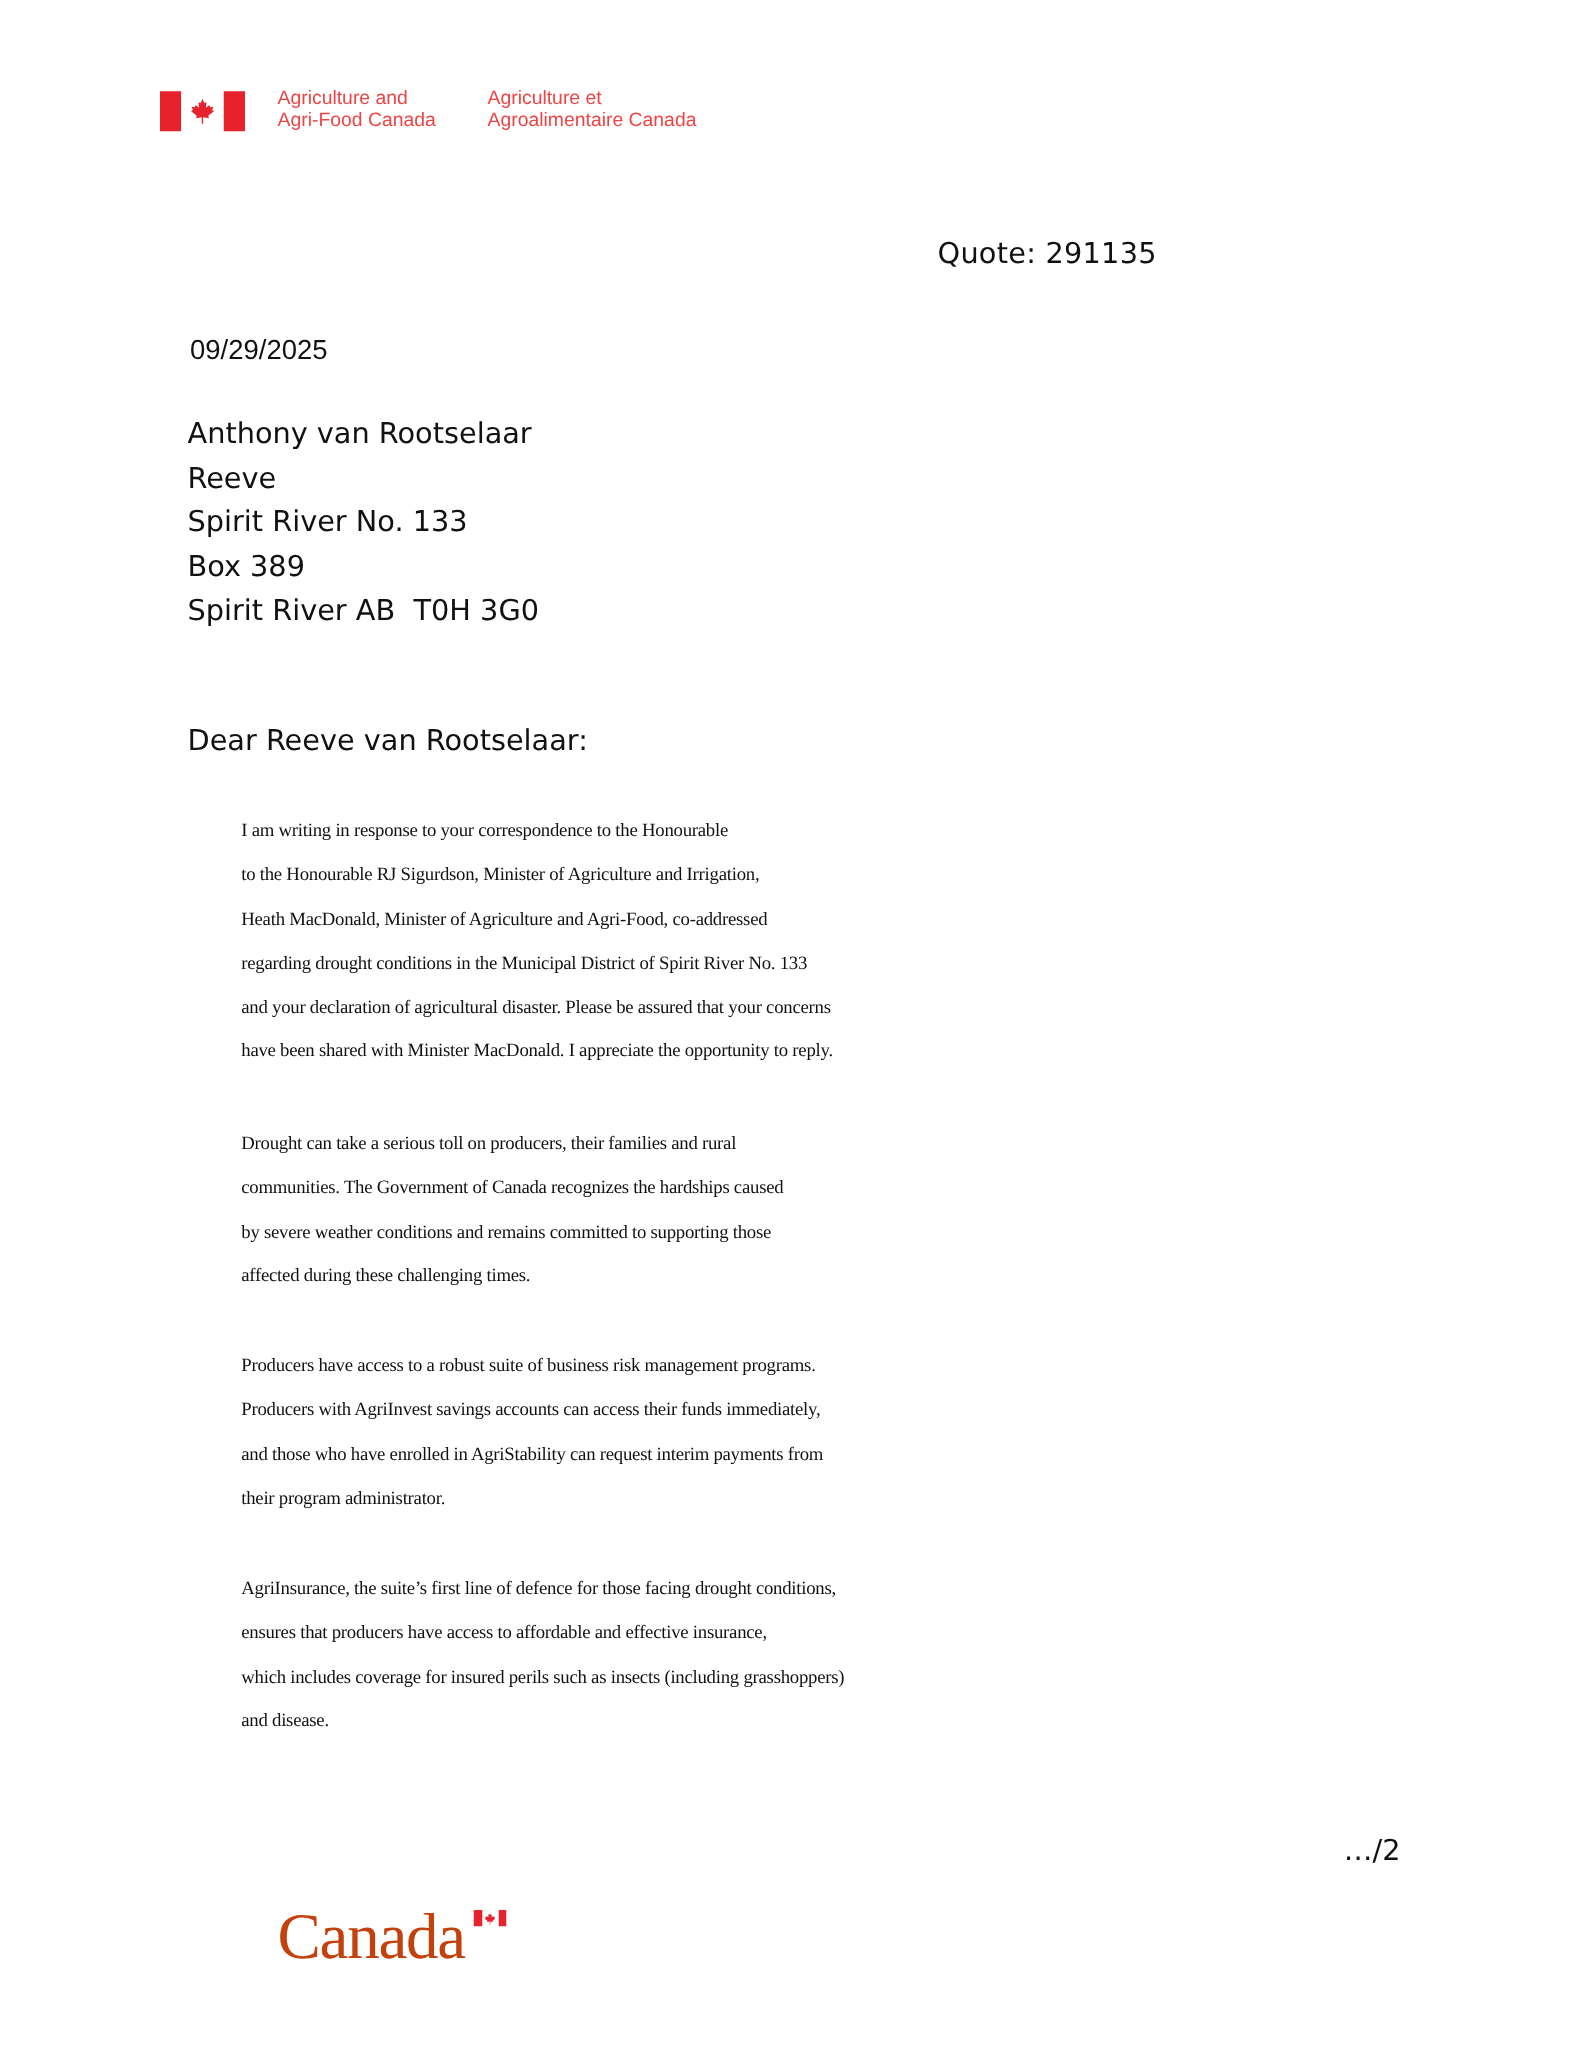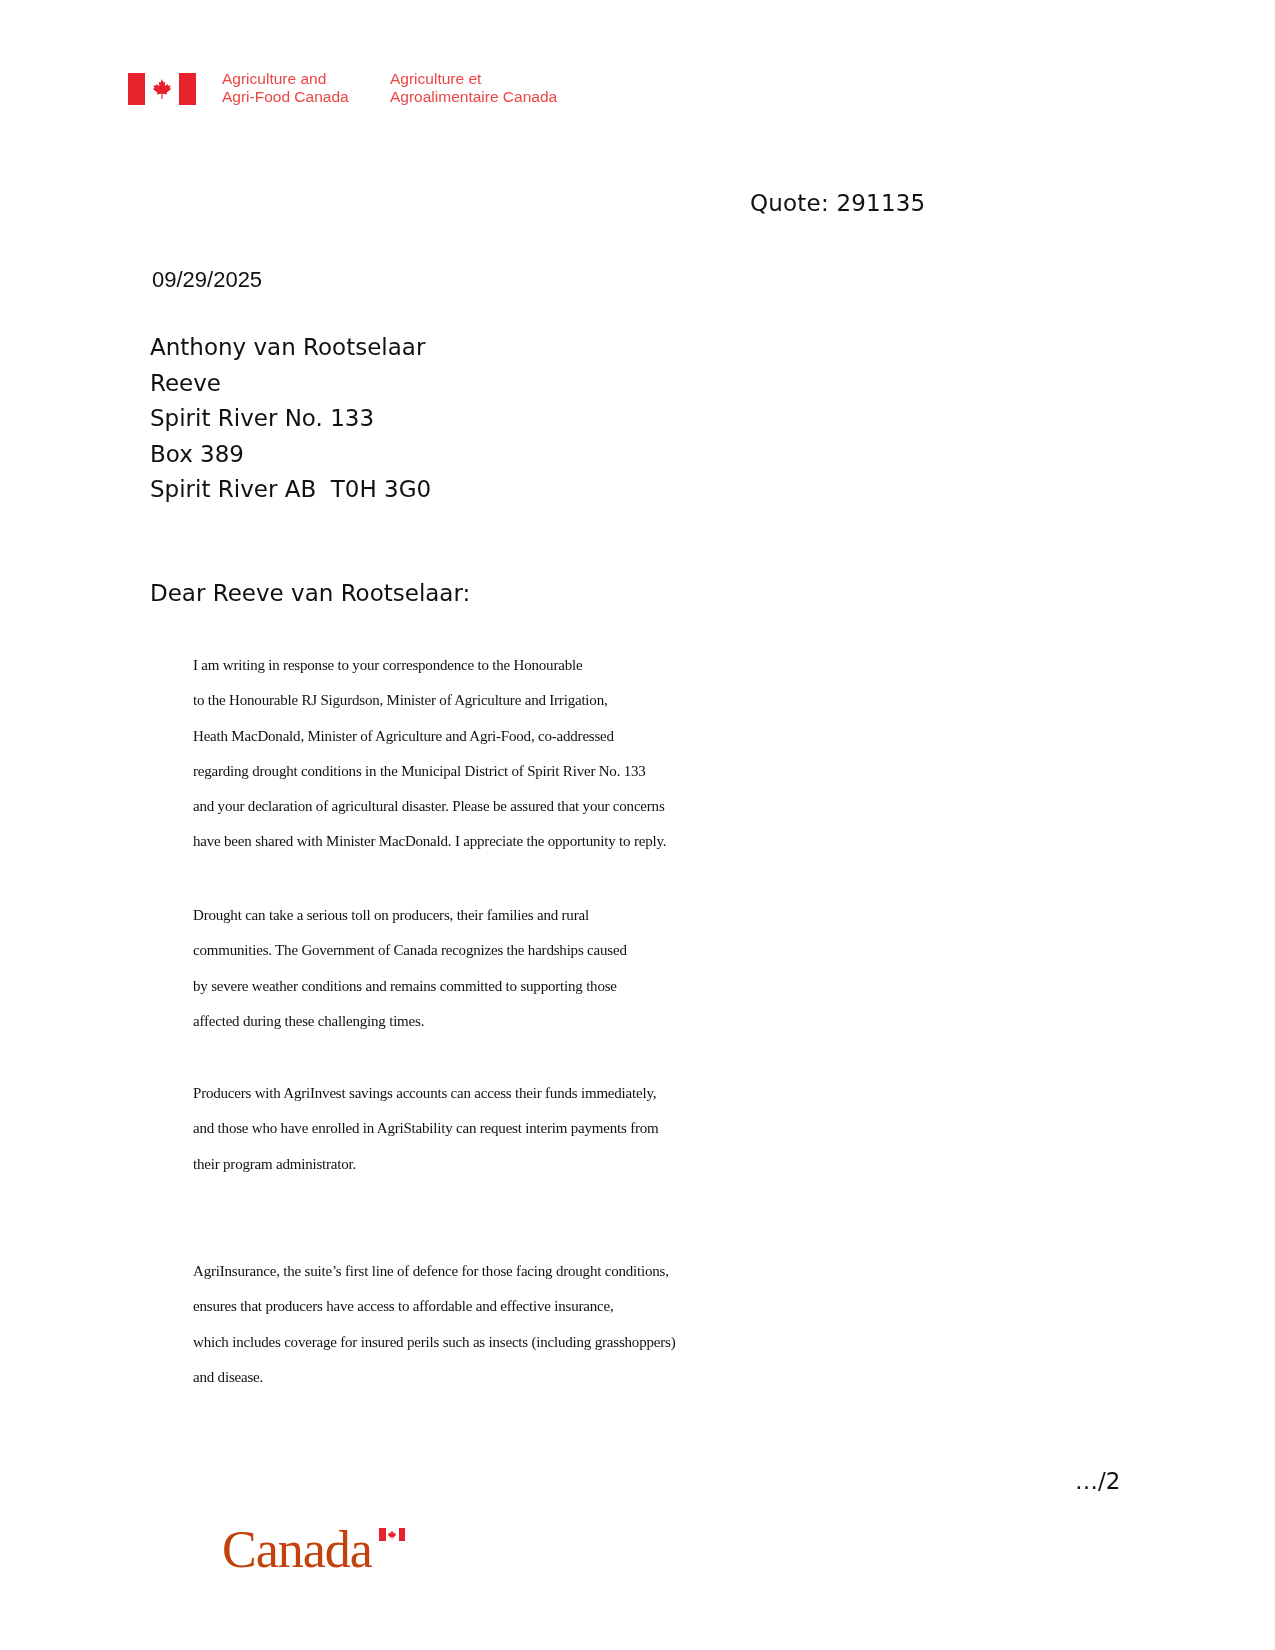--- a/index.html
+++ b/index.html
@@ -171,20 +171,21 @@
 </div>
 
 <div class="para" id="p2">
   <span class="line">Drought can take a serious toll on producers, their families and rural</span>
   <span class="line">communities. The Government of Canada recognizes the hardships caused</span>
   <span class="line">by severe weather conditions and remains committed to supporting those</span>
   <span class="line">affected during these challenging times.</span>
 </div>
 
 <div class="para" id="p3">
+  <span class="line">Producers have access to a robust suite of business risk management programs.</span>
   <span class="line">Producers with AgriInvest savings accounts can access their funds immediately,</span>
   <span class="line">and those who have enrolled in AgriStability can request interim payments from</span>
   <span class="line">their program administrator.</span>
 </div>
 
 <div class="para" id="p4">
   <span class="line">AgriInsurance, the suite’s first line of defence for those facing drought conditions,</span>
   <span class="line">ensures that producers have access to affordable and effective insurance,</span>
   <span class="line">which includes coverage for insured perils such as insects (including grasshoppers)</span>
   <span class="line">and disease.</span>

